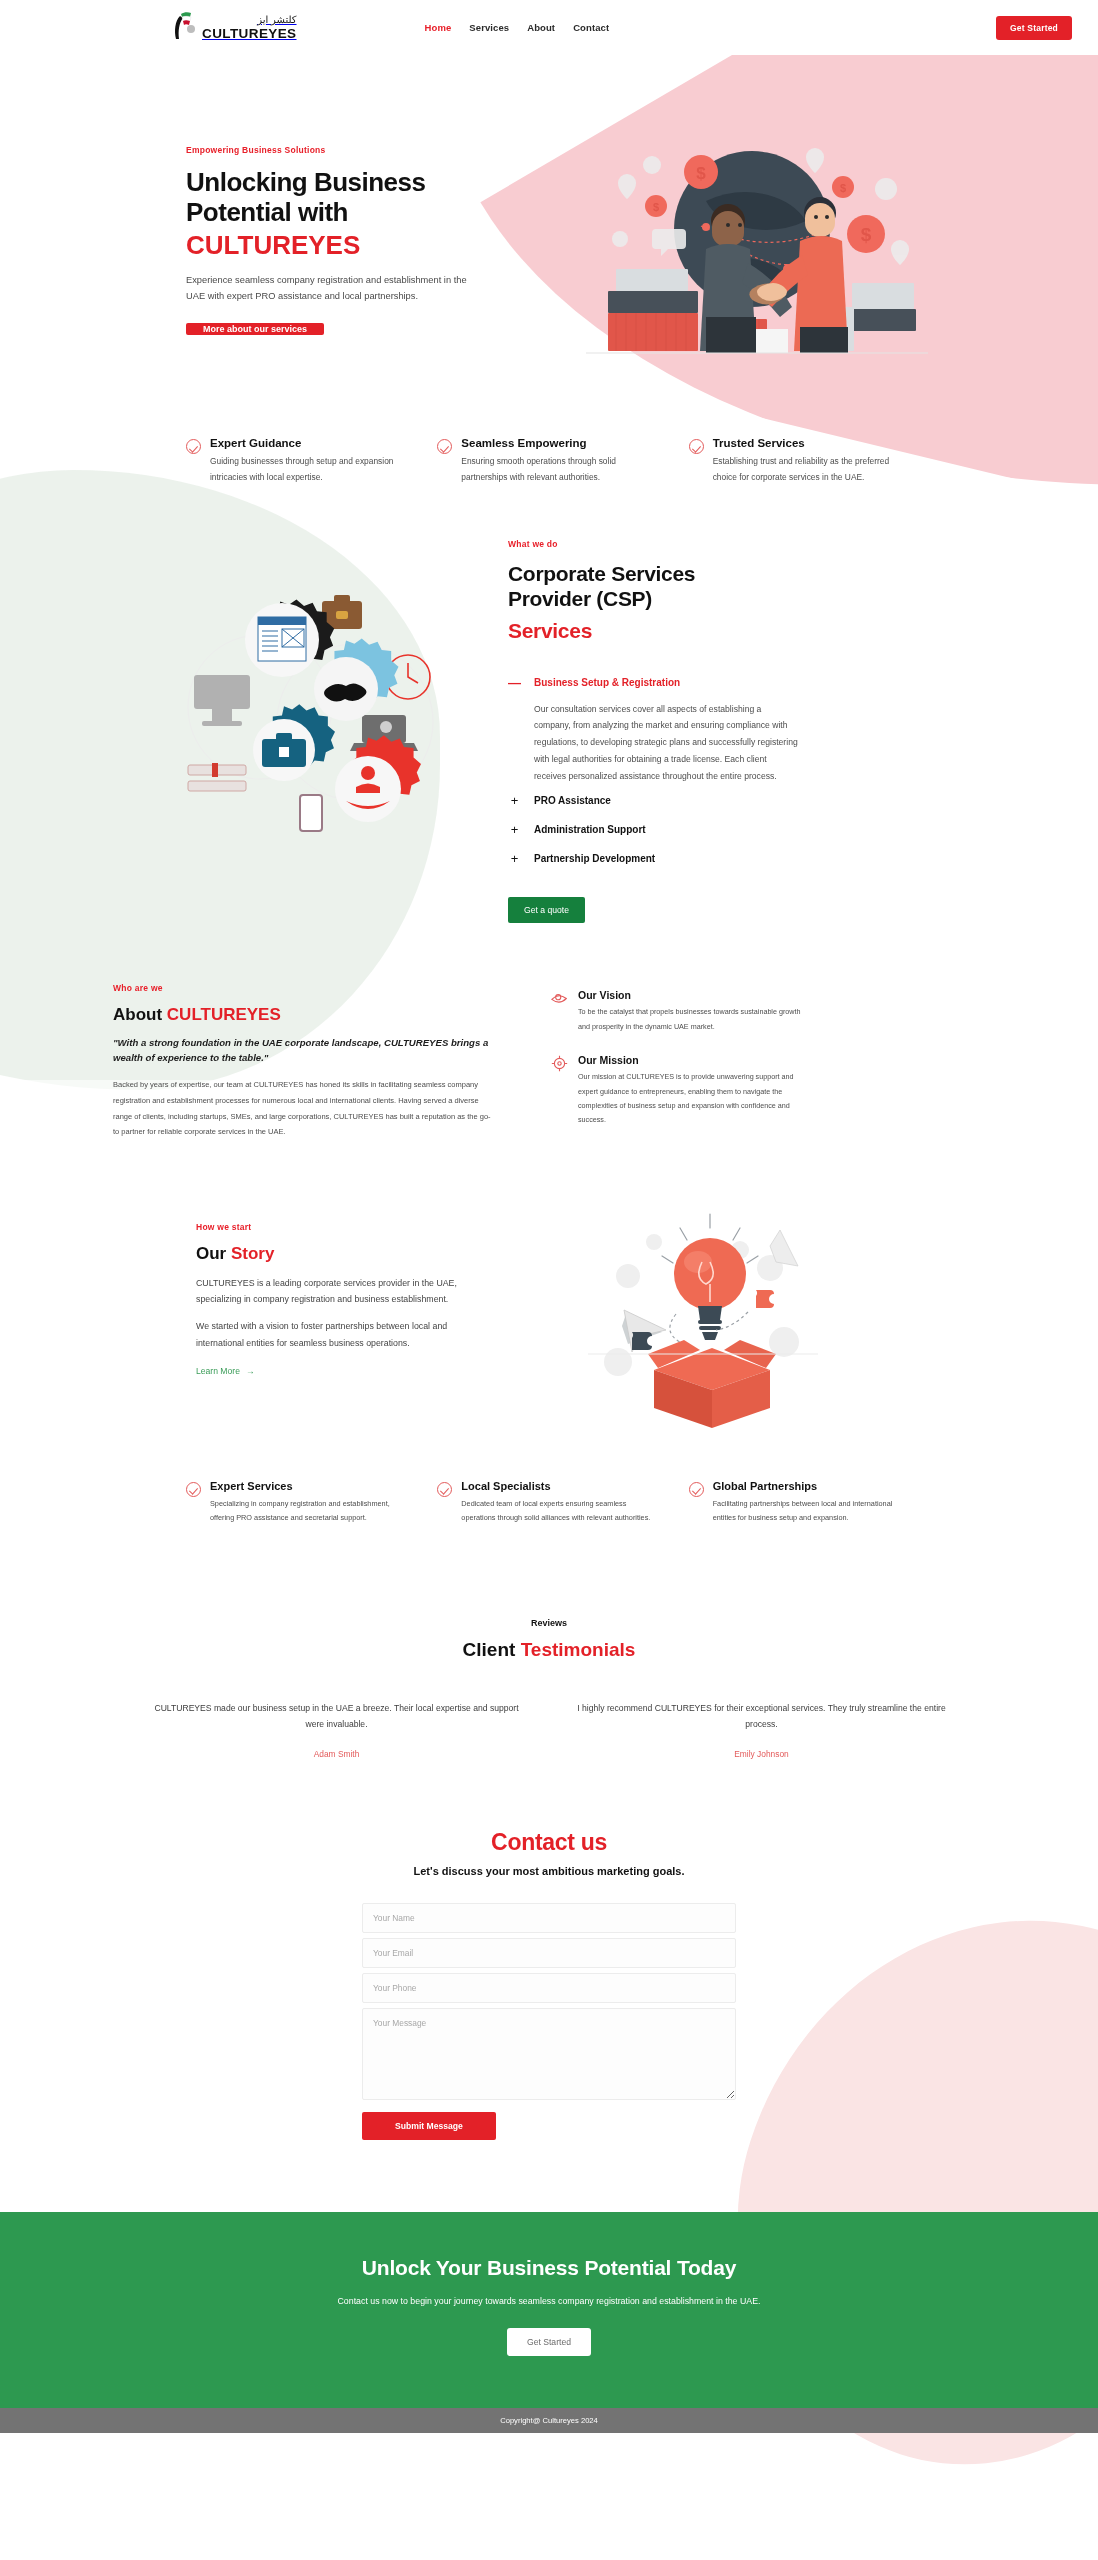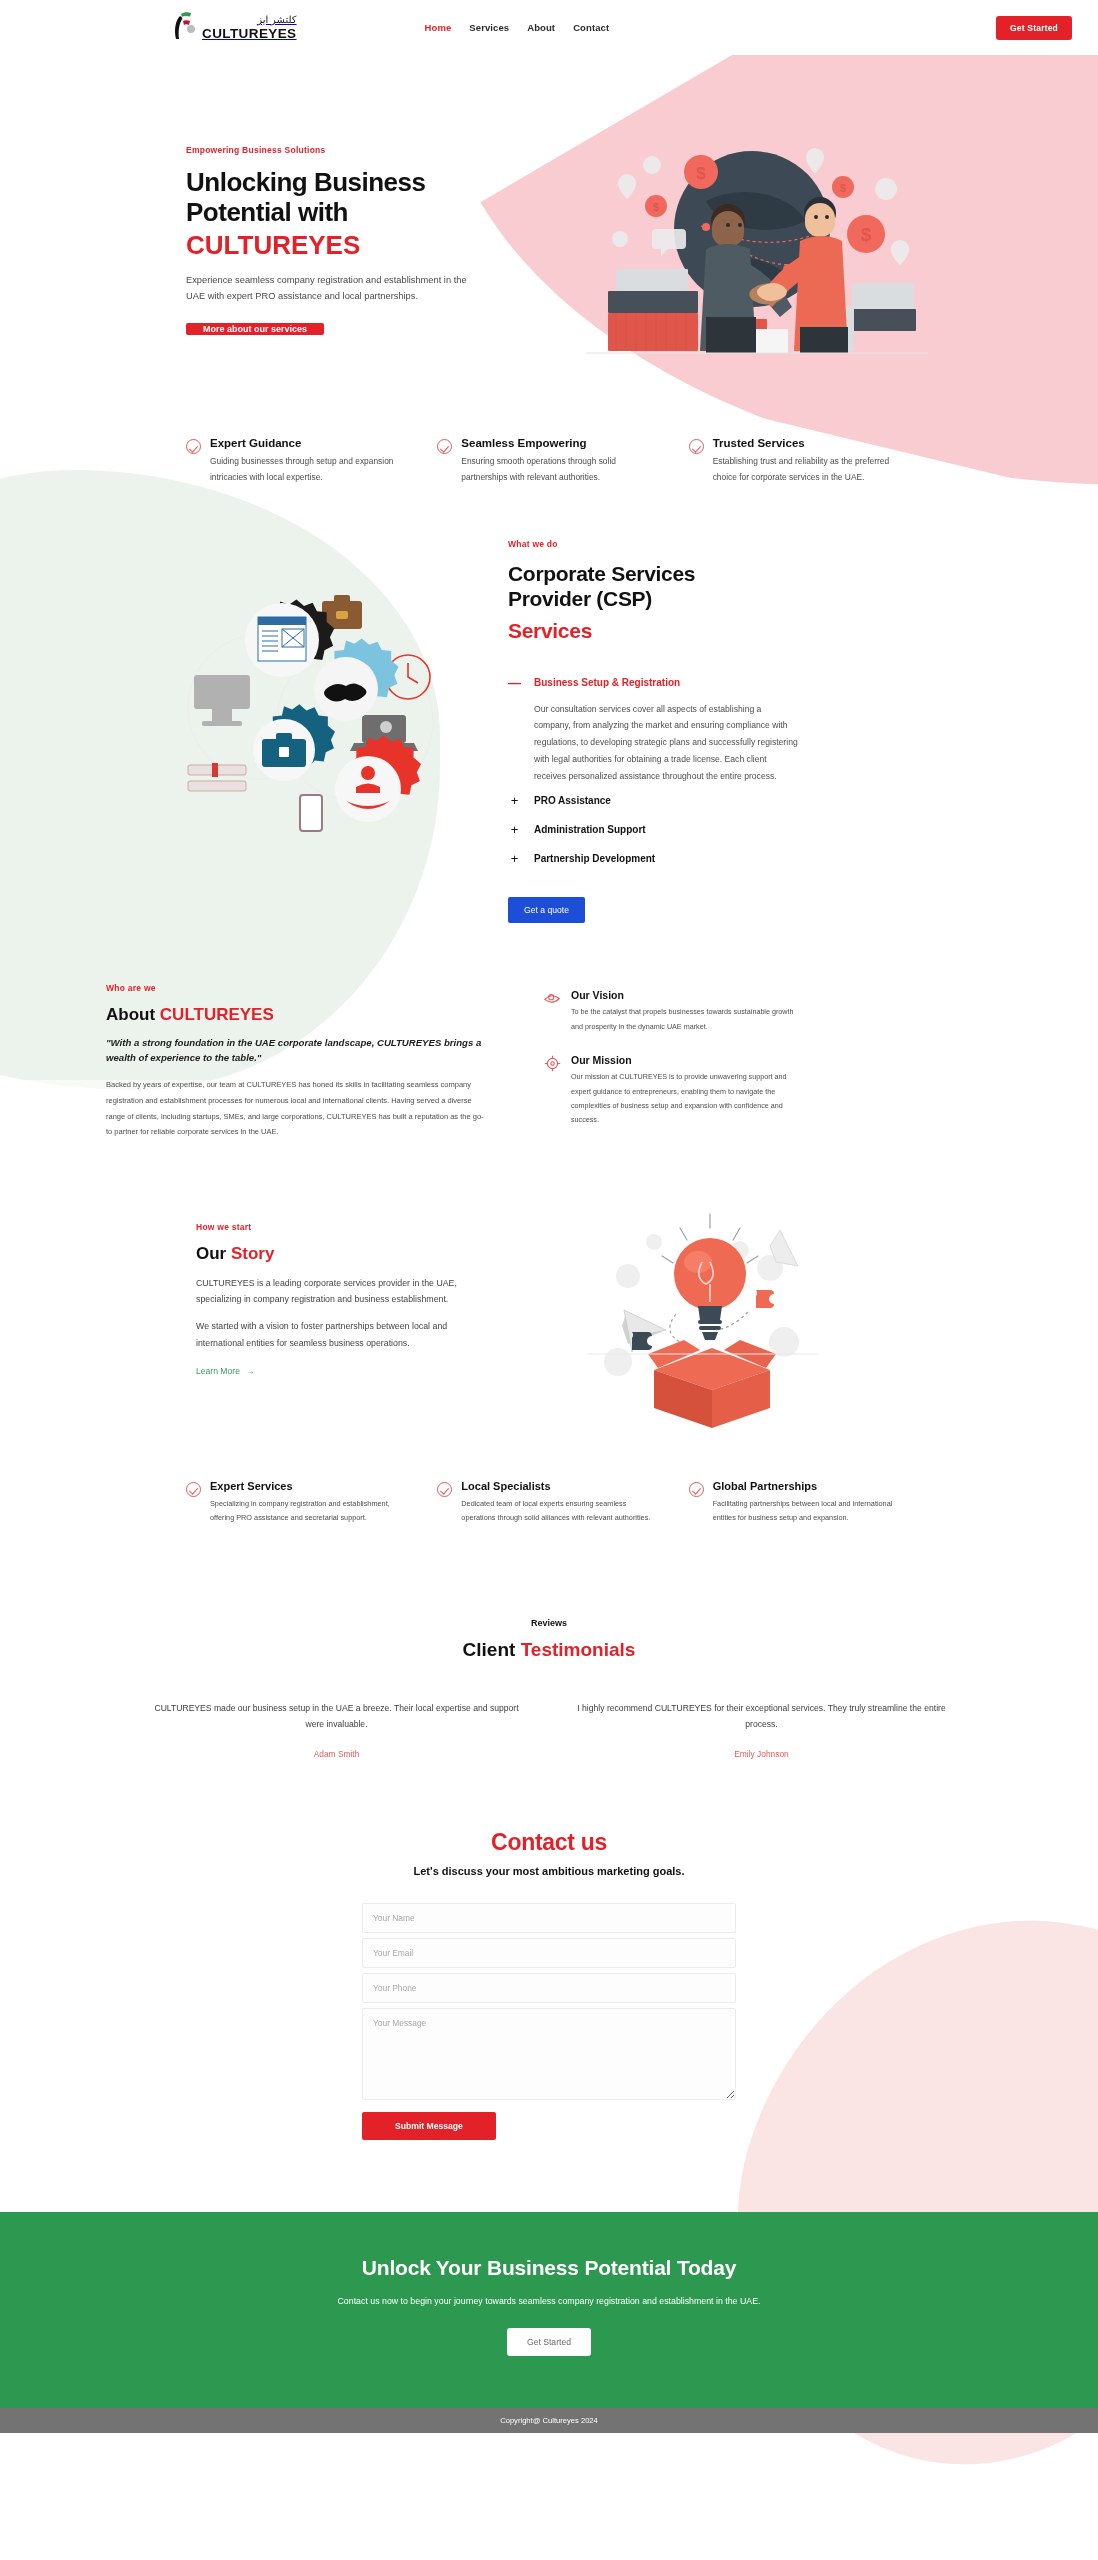--- a/index.html
+++ b/index.html
@@ -92,26 +92,26 @@
   .sec-head .red { color: #e32128; display: block; margin-top: 7px; }
   .accordion { margin-top: 26px; }
   .acc-item { margin-bottom: 4px; }
   .acc-head { display: flex; align-items: center; gap: 13px; cursor: pointer; padding: 6px 0; }
   .acc-sign { width: 13px; font-size: 13px; line-height: 1; font-weight: 500; text-align: center; color: #111; }
   .acc-item.open .acc-sign { color: #e32128; font-weight:700; }
   .acc-label { font-size: 10px; font-weight: 700; color: #111; }
   .acc-item.open .acc-label { color: #e32128; }
   .acc-body { font-size: 8.6px; line-height: 1.95; color: #4d4d4d; padding: 6px 0 0 26px; width: 290px; }
   .btn-quote {
-    margin-top: 22px; background: #1d4ed8; color: #fff; border: none;
+    margin-top: 22px; background: #15803d; color: #fff; border: none;
     font-size: 8.6px; padding: 8px 16px; border-radius: 2px; font-family: inherit; cursor: pointer;
   }
 
   
-  .about { position: relative; z-index: 10; display: flex; padding: 60px 0 0 88px; margin-left: 18px; }
+  .about { position: relative; z-index: 10; display: flex; padding: 60px 0 0 113px; }
   .about-left { width: 380px; }
   .about-title { font-size: 17px; font-weight: 700; color: #111; margin-top: 4px; }
   .about-title .red { color: #e32128; }
   .about-quote { margin-top: 11px; font-size: 9.6px; font-style: italic; font-weight: 700; line-height: 1.5; color: #1d1d1d; }
   .about-body { margin-top: 12px; font-size: 7.5px; line-height: 2.1; color: #4d4d4d; }
   .about-right { width: 260px; margin-left: 58px; padding-top: 6px; }
   .vm-block { display: flex; gap: 10px; margin-bottom: 20px; }
   .vm-icon { width: 17px; height: 17px; flex: none; margin-top: 1px; }
   .vm-title { font-size: 10.5px; font-weight: 700; color: #111; margin-bottom: 4px; }
   .vm-desc { font-size: 7.2px; line-height: 2; color: #4d4d4d; }

